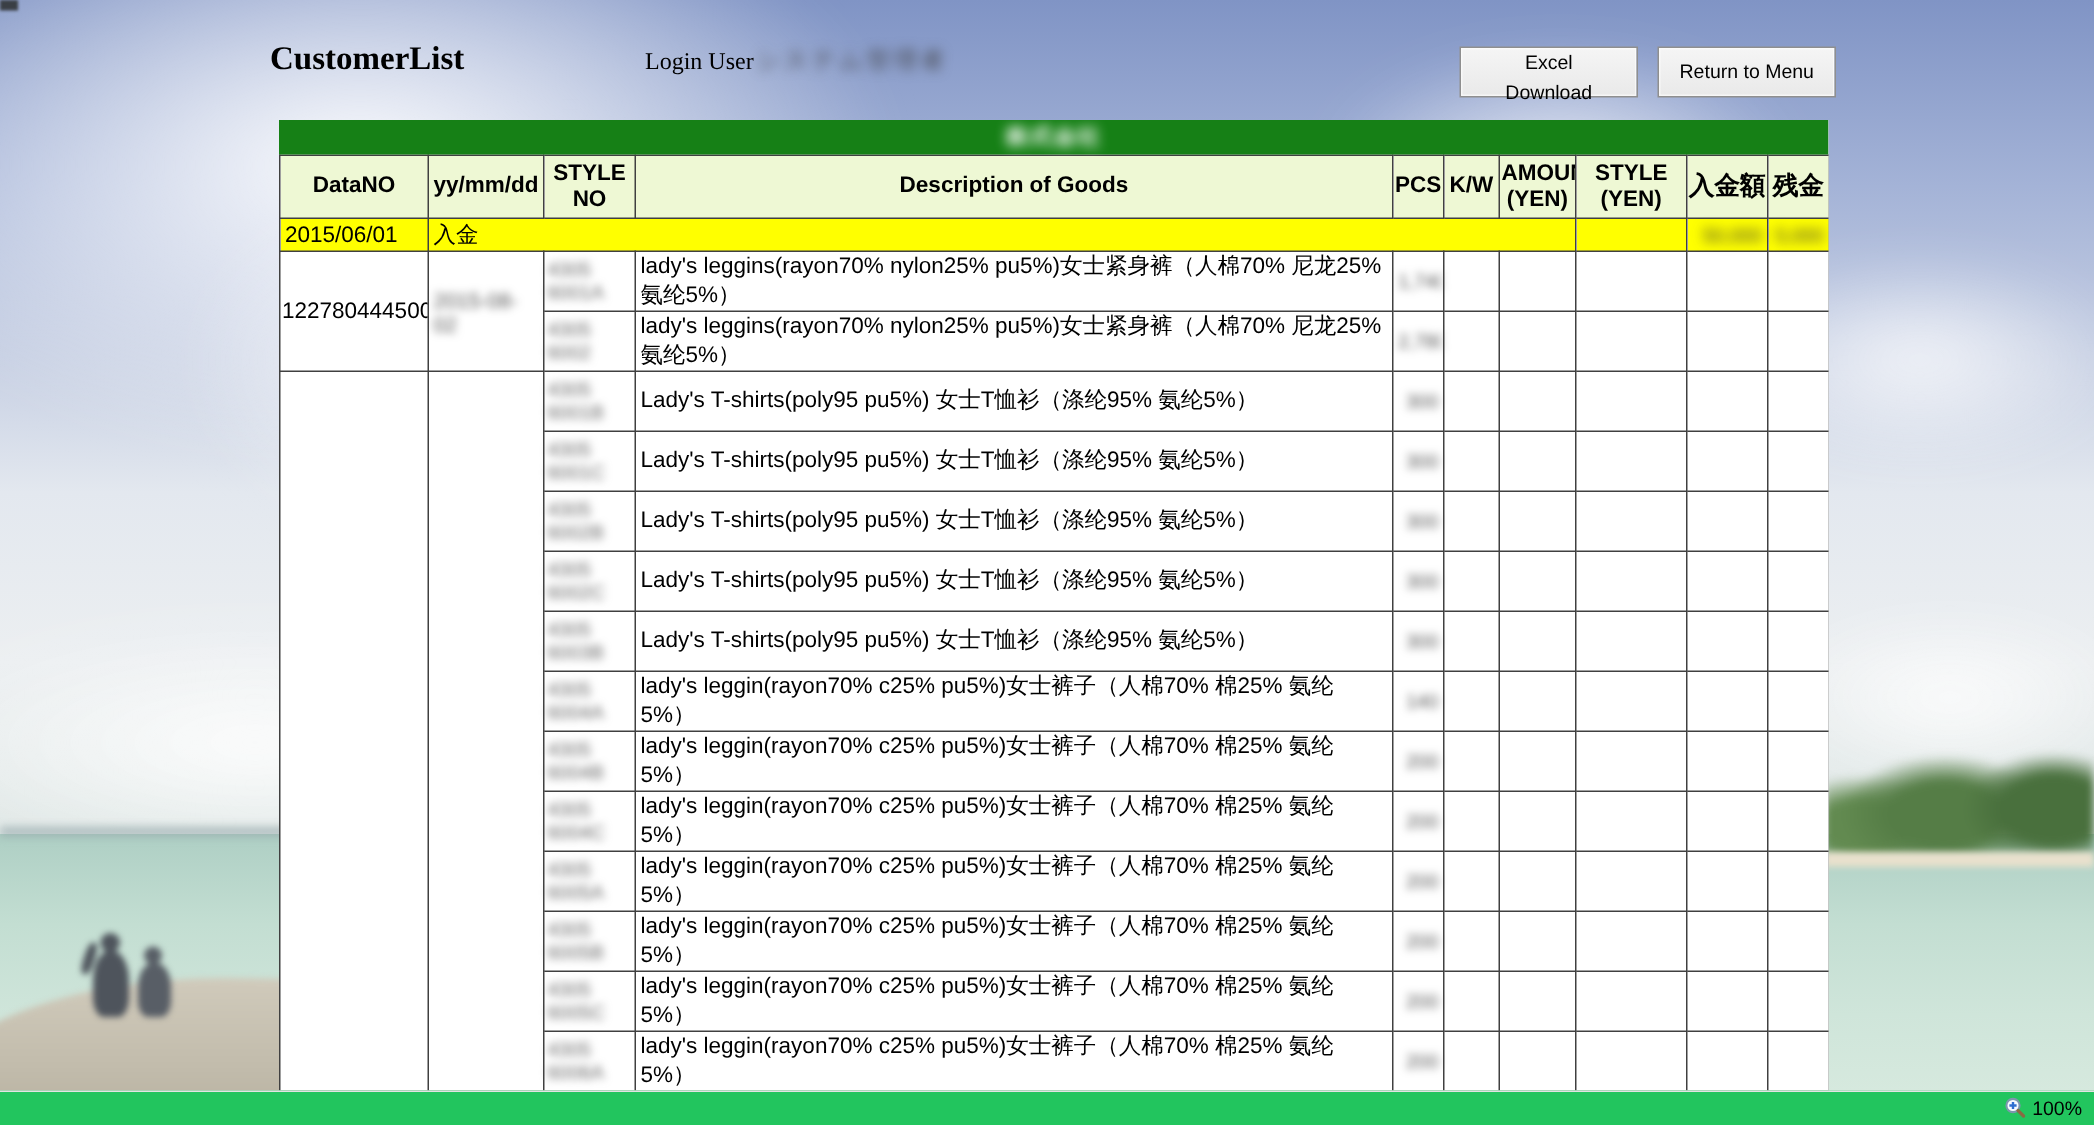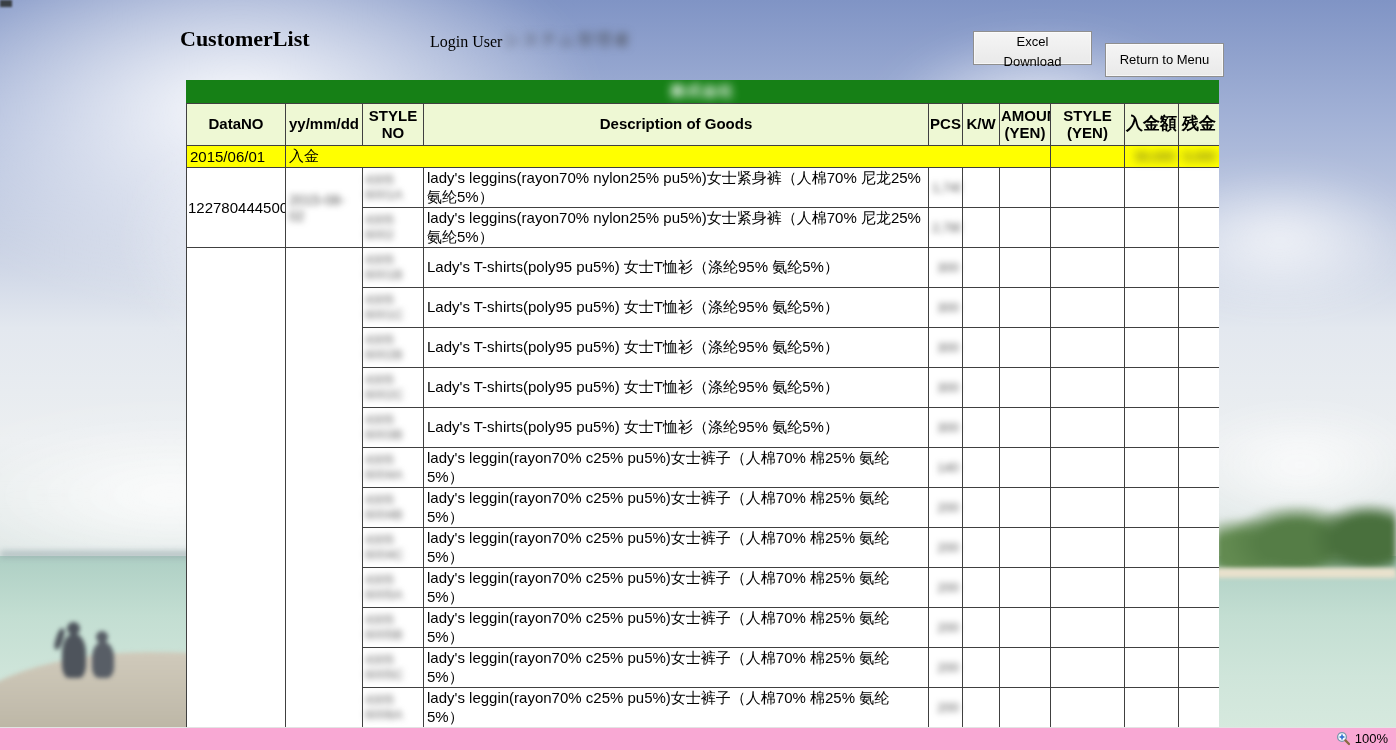--- a/index.html
+++ b/index.html
@@ -33,21 +33,21 @@
 
   
   .page-title{left:180px;top:26px;font-size:22px;font-weight:bold;color:#000;}
   .login-label{left:430px;top:33px;font-size:16px;color:#000;font-family:Liberation Serif, serif;}
   .login-name{left:504px;top:30px;font-size:16px;color:#44464c;filter:blur(4px);letter-spacing:2px;}
   .btn{height:34px;line-height:20px;padding:0 12px;text-align:center;
        font-family:"Liberation Sans",sans-serif;font-size:13px;color:#000;
        background:linear-gradient(#f5f5f5,#e9e9e9);border:1px solid #8f8f8f;
        box-shadow:0 0 0 1px rgba(255,255,255,.6) inset;cursor:pointer;}
   #btn-excel{left:973px;top:31px;width:119px;}
-  #btn-menu{left:1105px;top:43px;width:119px;}
+  #btn-menu{left:1105px;top:31px;width:119px;}
 
   
   #table-area{left:186px;top:80px;width:1033px;height:647px;overflow:hidden;background:#fff;}
   .green-bar{width:1033px;height:23px;background:#168016;position:relative;}
   .green-bar span{position:absolute;left:0;right:0;top:2px;text-align:center;color:#fff;
                   font-weight:bold;font-size:15px;filter:blur(4px);letter-spacing:1px;}
   table{border-collapse:collapse;table-layout:fixed;width:1033px;background:#fff;
         font-family:Liberation Sans, sans-serif;font-size:15px;color:#000;}
   td,th{border:1px solid #404040;padding:0 3px;overflow:hidden;vertical-align:middle;}
   thead th{background:#eef8d4;font-weight:bold;text-align:center;height:41px;line-height:1.1;padding:0 1px;}
@@ -56,21 +56,21 @@
   tr.payment td{border-color:#404040;}
   tr.data{height:40px;}
   td.dataNo{text-align:left;padding:0 1px;font-size:15px;}
   td.blurdate{filter:blur(3px);color:#555;font-size:14px;}
   td.style{filter:blur(3px);color:#666;font-size:13px;line-height:1.15;padding:0 2px;}
   td.desc{text-align:left;line-height:1.25;margin-left:32px;}
   td.pcs{filter:blur(3px);color:#555;font-size:13px;text-align:right;}
   td.moneyblur{filter:blur(4px);color:#333;font-size:13px;text-align:right;}
 
   
-  #statusbar{left:0;top:727px;width:1396px;height:23px;background:#f9a8d4;border-top:1px solid #e3e3e3;}
+  #statusbar{left:0;top:727px;width:1396px;height:23px;background:#22c55e;border-top:1px solid #e3e3e3;}
   #zoomctl{position:absolute;right:8px;top:3px;display:flex;align-items:center;gap:4px;
            font-family:"Liberation Sans",sans-serif;font-size:13px;color:#000;cursor:pointer;}
 </style>
 </head>
 <body>
 
 <div id="photo" class="abs">
   <div class="sky abs"></div>
   <div class="cloud abs" style="left:-120px;top:-90px;width:720px;height:400px;"></div>
   <div class="cloud abs" style="left:120px;top:90px;width:520px;height:300px;"></div>

